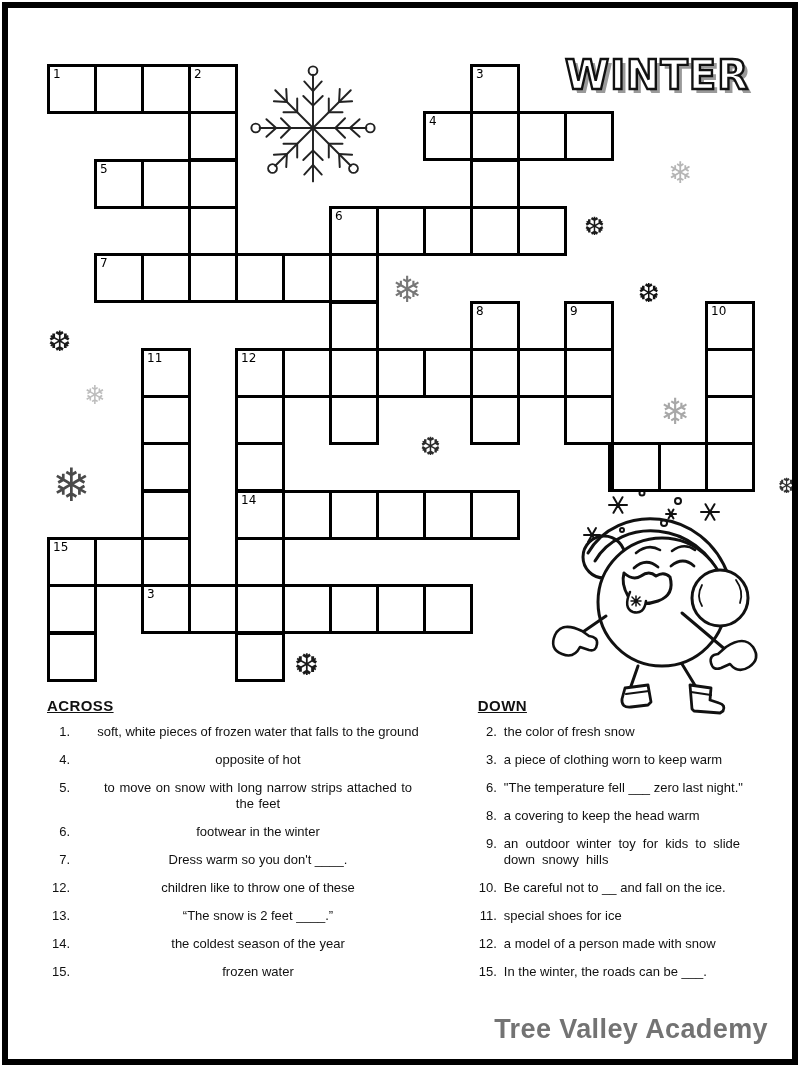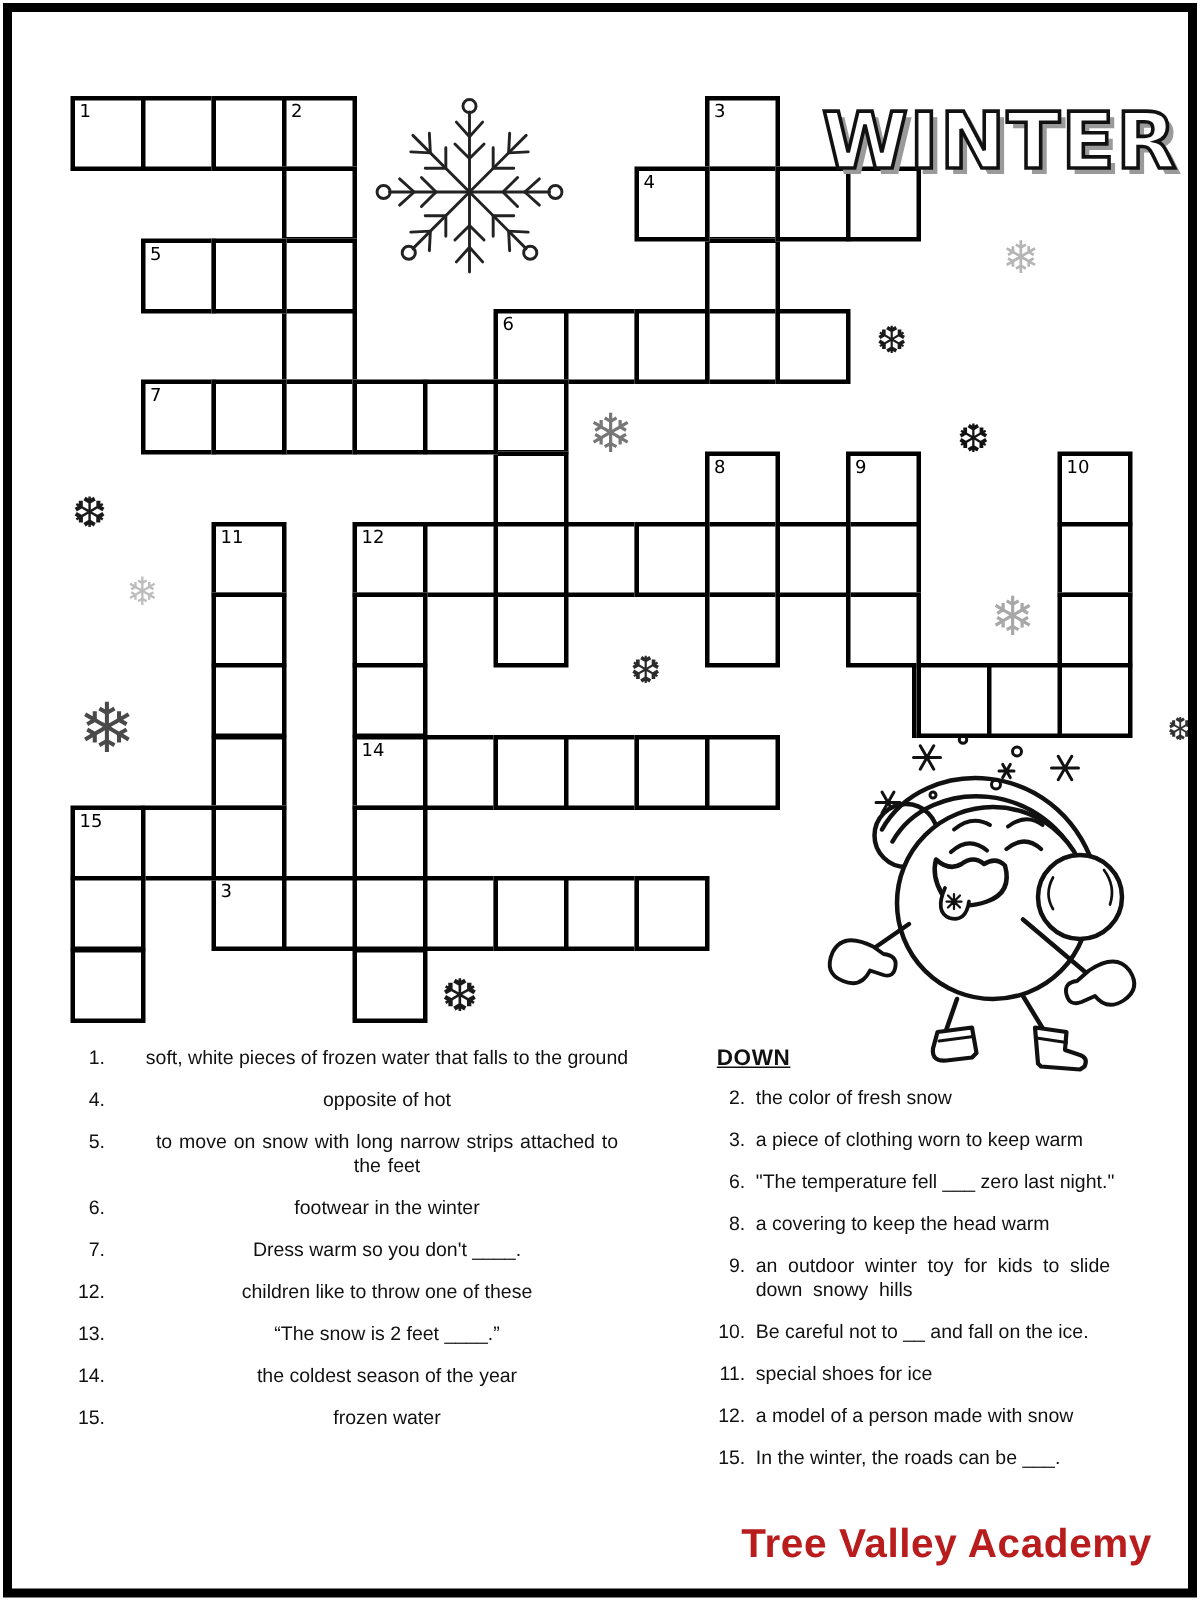--- a/index.html
+++ b/index.html
@@ -9,22 +9,22 @@
          border:6px solid #000;pointer-events:none;z-index:50;}
 
   
   #grid{position:absolute;left:47px;top:64px;z-index:2;}
   .cell{position:absolute;width:50px;height:50px;box-sizing:border-box;
         border:3px solid #000;background:#fff;}
   .cnum{position:absolute;left:3px;top:0px;font-size:12px;line-height:14px;
         font-family:"DejaVu Sans",sans-serif;color:#000;}
 
   
-  #title{position:absolute;left:548px;top:65px;width:218px;text-align:center;
-         font-family:"DejaVu Sans",sans-serif;font-weight:bold;font-size:52px;
+  #title{position:absolute;left:548px;top:52px;width:218px;text-align:center;
+         font-family:"DejaVu Sans",sans-serif;font-weight:bold;font-size:40px;
          letter-spacing:1px;color:#fff;z-index:3;
          -webkit-text-stroke:2.4px #111;
          text-shadow:4px 4px 0 #9a9a9a;}
 
   
   .flake{position:absolute;font-family:"DejaVu Sans",sans-serif;line-height:1;
          z-index:1;user-select:none;}
 
   
   #clues{position:absolute;left:44px;top:697px;width:722px;display:flex;z-index:4;}
@@ -257,20 +257,21 @@
     <div class="cell" style="left: 0px; top: 568px;"></div>
     <div class="cell" style="left: 141px; top: 520px;"></div>
     <div class="cell" style="left: 235px; top: 520px;"></div>
     <div class="cell" style="left: 282px; top: 520px;"></div>
     <div class="cell" style="left: 329px; top: 520px;"></div>
     <div class="cell" style="left: 376px; top: 520px;"></div>
   </div>
 
 <div id="clues">
   <div class="col-across">
+    <div class="clue-head">ACROSS</div>
     <div class="clue-list" id="across-list">
         <div class="clue">
           <div class="clue-num">1.</div>
           <div class="clue-text">soft, white pieces of frozen water that falls to the ground</div>
         </div>
         <div class="clue">
           <div class="clue-num">4.</div>
           <div class="clue-text">opposite of hot</div>
         </div>
         <div class="clue">
@@ -341,21 +342,21 @@
           <div class="clue-text">a model of a person made with snow</div>
         </div>
         <div class="clue">
           <div class="clue-num">15.</div>
           <div class="clue-text">In the winter, the roads can be ___.</div>
         </div>
       </div>
   </div>
 </div>
 
-<div id="footer" style="color: #b91c1c; margin-left: 34px;">Tree Valley Academy</div>
+<div id="footer" style="color: #737373; margin-left: 34px;">Tree Valley Academy</div>
 
 <span class="flake" style="left: 668px; top: 158px; font-size: 30px; color: rgb(181, 181, 181);">❄</span>
 <span class="flake" style="left: 584px; top: 214px; font-size: 25px; color: rgb(26, 26, 26);">❆</span>
 <span class="flake" style="left: 392px; top: 272px; font-size: 36px; color: rgb(119, 119, 119);">❄</span>
 <span class="flake" style="left: 638px; top: 280px; font-size: 26px; color: rgb(17, 17, 17);">❆</span>
 <span class="flake" style="left: 48px; top: 328px; font-size: 28px; color: rgb(26, 26, 26);">❆</span>
 <span class="flake" style="left: 84px; top: 382px; font-size: 26px; color: rgb(189, 189, 189);">❄</span>
 <span class="flake" style="left: 660px; top: 394px; font-size: 36px; color: rgb(168, 168, 168);">❄</span>
 <span class="flake" style="left: 420px; top: 434px; font-size: 25px; color: rgb(43, 43, 43);">❆</span>
 <span class="flake" style="left: 52px; top: 462px; font-size: 46px; color: rgb(74, 74, 74);">❄</span>

